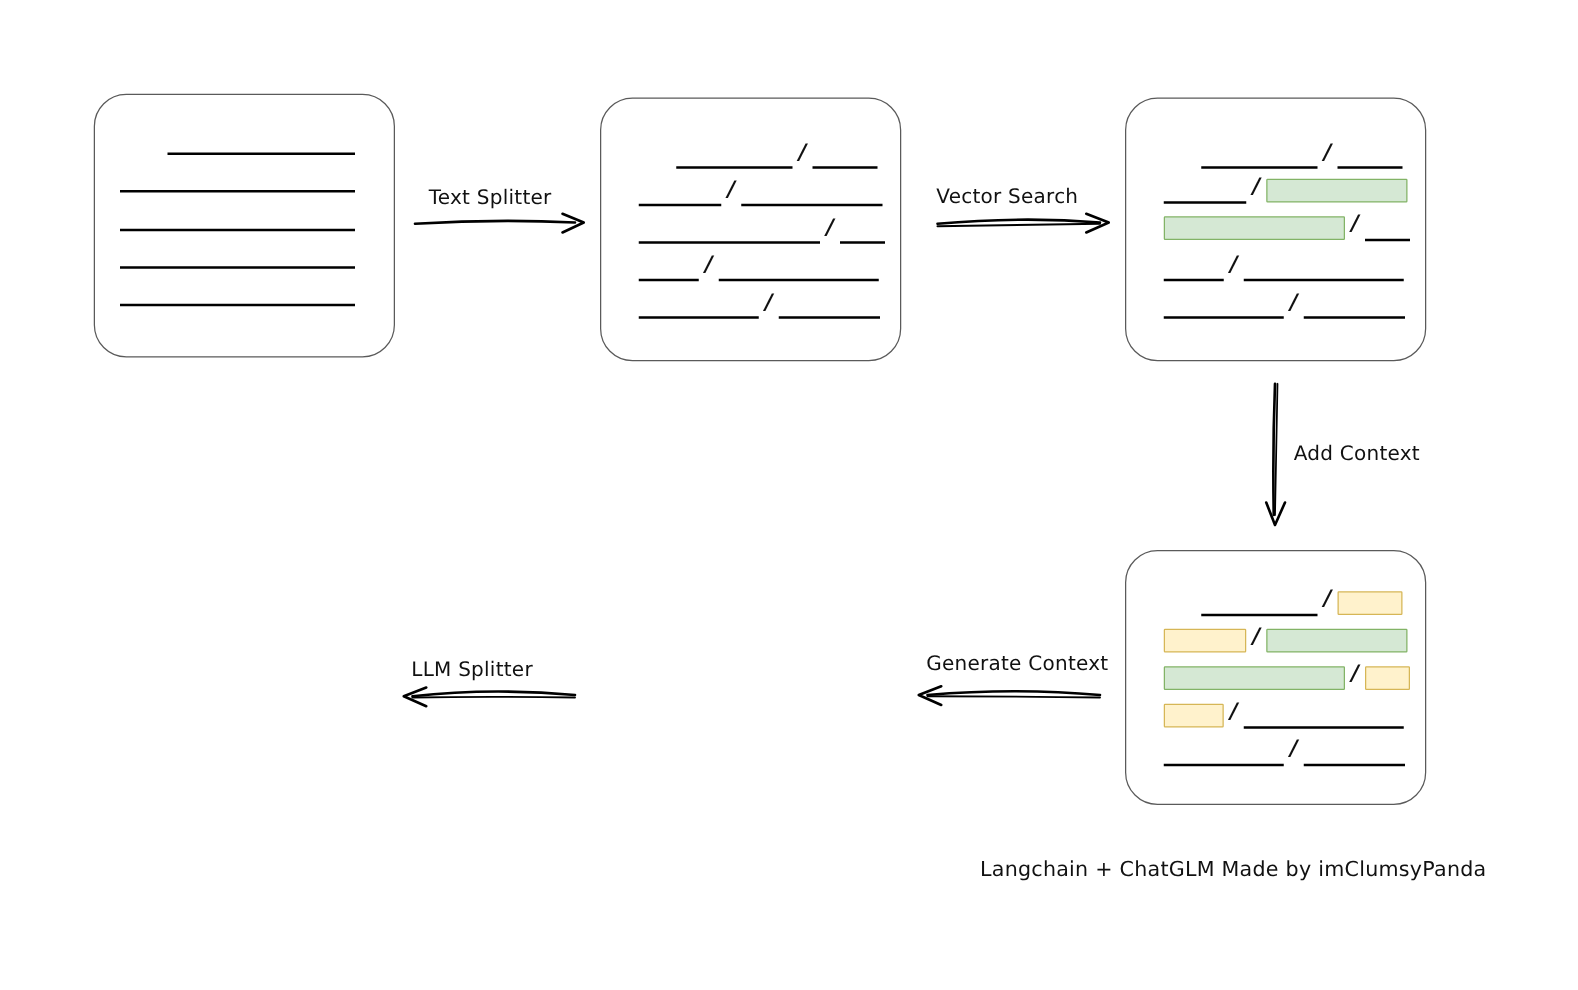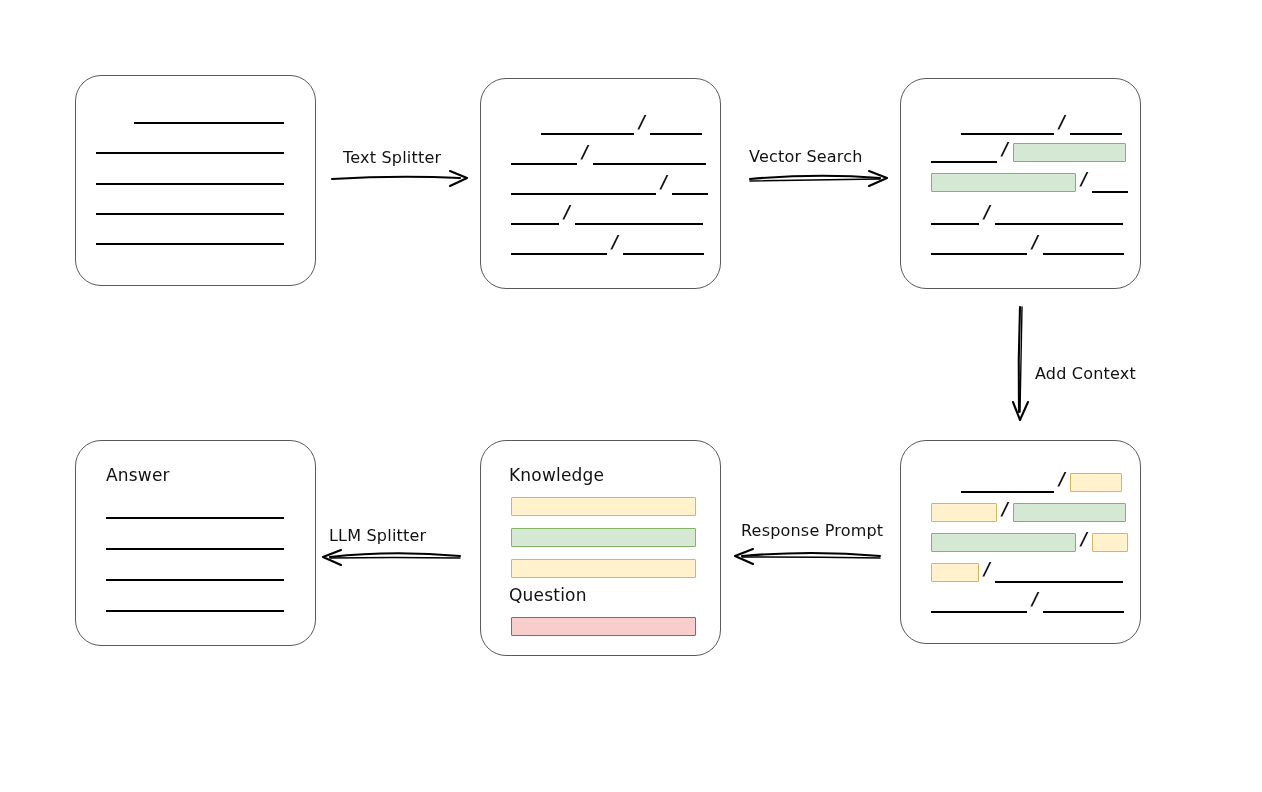--- a/index.html
+++ b/index.html
@@ -181,55 +181,21 @@
       <span class="slash">/</span>
       <div class="seg-line" style="width:128px;"></div>
     </div>
     <div class="row" style="left:0px;top:150px;height:22px;">
       <div class="seg-line" style="margin-left:30px;width:96px;"></div>
       <span class="slash">/</span>
       <div class="seg-line" style="width:81px;"></div>
     </div>
   </div>
 
-  <div class="doc-box" style="left:480px;top:440px;width:241px;height:216px;">
-    <div class="box-heading" style="left:28px;top:24px;">Knowledge</div>
-
-    <div class="row" style="left:0px;top:54px;height:22px;">
-      <div class="seg-chip chip-yellow" style="margin-left:30px;width:185px;"></div>
-    </div>
-    <div class="row" style="left:0px;top:85px;height:22px;">
-      <div class="seg-chip chip-green" style="margin-left:30px;width:185px;"></div>
-    </div>
-    <div class="row" style="left:0px;top:116px;height:22px;">
-      <div class="seg-chip chip-yellow" style="margin-left:30px;width:185px;"></div>
-    </div>
-
-    <div class="box-heading" style="left:28px;top:144px;">Question</div>
-
-    <div class="row" style="left:0px;top:174px;height:22px;">
-      <div class="seg-chip chip-red" style="margin-left:30px;width:185px;"></div>
-    </div>
-  </div>
-
-  <div class="doc-box" style="left:75px;top:440px;width:241px;height:206px;">
-    <div class="box-heading" style="left:30px;top:24px;">Answer</div>
-    <div class="row" style="left:0px;top:68px;height:10px;">
-      <div class="seg-line" style="margin-left:30px;width:178px;"></div>
-    </div>
-    <div class="row" style="left:0px;top:99px;height:10px;">
-      <div class="seg-line" style="margin-left:30px;width:178px;"></div>
-    </div>
-    <div class="row" style="left:0px;top:130px;height:10px;">
-      <div class="seg-line" style="margin-left:30px;width:178px;"></div>
-    </div>
-    <div class="row" style="left:0px;top:161px;height:10px;">
-      <div class="seg-line" style="margin-left:30px;width:178px;"></div>
-    </div>
-  </div>
+
 
   <svg class="arrows" viewBox="0 0 1262 792">
 
     <g>
       <path d="M332,179 Q398,175 460,178" fill="none" stroke="#000" stroke-width="2.1" stroke-linecap="round"></path>
       <path d="M450,171 L467,178 L450,186" fill="none" stroke="#000" stroke-width="2.1" stroke-linejoin="round" stroke-linecap="round"></path>
     </g>
 
     <g>
       <path d="M750,179 Q818,173 880,178" fill="none" stroke="#000" stroke-width="2.1" stroke-linecap="round"></path>
@@ -253,20 +219,21 @@
       <path d="M460,556 Q392,550 330,557" fill="none" stroke="#000" stroke-width="2.1" stroke-linecap="round"></path>
       <path d="M460,558 Q392,557 330,558" fill="none" stroke="#000" stroke-width="1.5" stroke-linecap="round"></path>
       <path d="M341,550 L323,557 L341,565" fill="none" stroke="#000" stroke-width="2.1" stroke-linejoin="round" stroke-linecap="round"></path>
     </g>
   </svg>
 
   <div class="arrow-label" style="left:343px;top:148px;">Text Splitter</div>
 
   <div class="arrow-label" style="left:749px;top:147px;text-align:center;">Vector Search</div>
 
-  <div class="arrow-label" style="left:1035px;top:364px;">Add Context</div>
-
-  <div class="arrow-label" style="left:741px;top:521px;">Response Prompt</div>
+  <div class="arrow-label" style="left:1035px;top:353px;">Add Context</div>
+
+  <div class="arrow-label" style="left:741px;top:521px;">Generate Context</div>
 
   <div class="arrow-label" style="left:329px;top:526px;">LLM Splitter</div>
 
+  <div class="footer-note" style="left:784px;top:686px;">Langchain + ChatGLM Made by imClumsyPanda</div>
 
 </div>
 
 </body></html>

